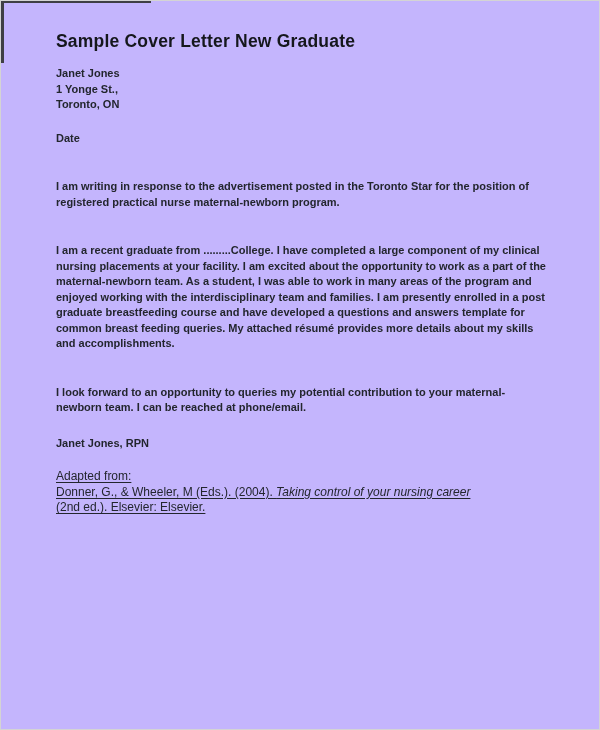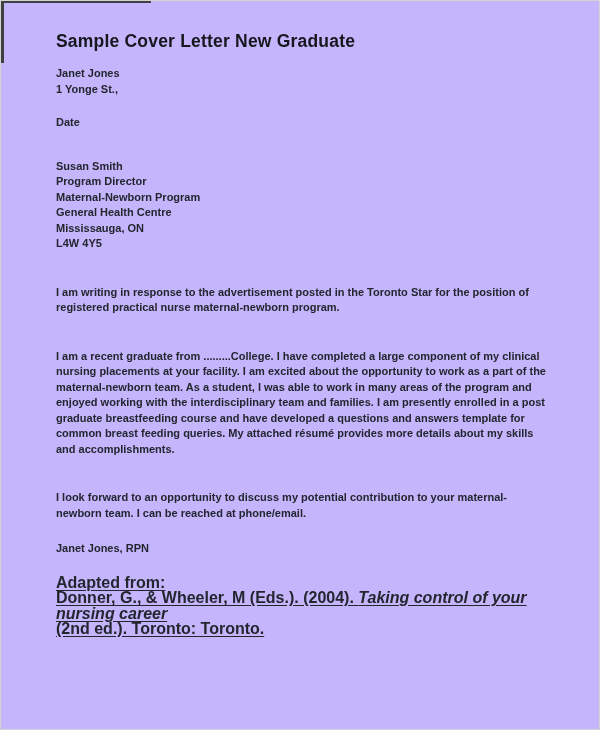--- a/index.html
+++ b/index.html
@@ -45,31 +45,31 @@
     color: #15171c;
     letter-spacing: 0.2px;
   }
   .block, .para {
     font-size: 11px;
     line-height: 15.5px;
     font-weight: 600;
     margin: 0;
   }
   .sender        { margin-bottom: 18px; }
-  .date-line     { margin-bottom: 28px; }
+  .date-line     { margin-bottom: 15px; }
   .recipient     { margin-bottom: 16px; }
   .salutation    { margin-bottom: 15px; }
   .para          { margin-bottom: 15px; margin-top: 33px; }
   .para-last     { margin-bottom: 20px; }
   .closing       { margin-bottom: 16px; }
   .signature     { margin-bottom: 18px; }
   .citation {
-    font-size: 16px;
+    font-size: 12px;
     line-height: 15.5px;
-    font-weight: 700;
+    font-weight: 400;
   }
   .cite-line {
     text-decoration: underline;
     text-underline-offset: 2px;
   }
   .italic { font-style: italic; text-align: center; }
 </style>
 </head>
 <body>
 
@@ -77,41 +77,34 @@
   <div class="scan-edge-left"></div>
   <div class="scan-edge-top"></div>
 
   <div class="content">
 
     <h1 class="doc-title">Sample Cover Letter New Graduate</h1>
 
     <div class="block sender">
       <div>Janet Jones</div>
       <div>1 Yonge St.,</div>
+      <div>Toronto, ON</div>
     </div>
 
     <div class="block date-line">Date</div>
 
-    <div class="block recipient">
-      <div>Susan Smith</div>
-      <div>Program Director</div>
-      <div>Maternal-Newborn Program</div>
-      <div>General Health Centre</div>
-      <div>Mississauga, ON</div>
-      <div>L4W 4Y5</div>
-    </div>
 
 
     <p class="para">I am writing in response to the advertisement posted in the Toronto Star for the position of registered practical nurse maternal-newborn program.</p>
     <p class="para">I am a recent graduate from .........College. I have completed a large component of my clinical nursing placements at your facility. I am excited about the opportunity to work as a part of the maternal-newborn team. As a student, I was able to work in many areas of the program and enjoyed working with the interdisciplinary team and families. I am presently enrolled in a post graduate breastfeeding course and have developed a questions and answers template for common breast feeding queries. My attached résumé provides more details about my skills and accomplishments.</p>
-    <p class="para para-last">I look forward to an opportunity to discuss my potential contribution to your maternal-newborn team. I can be reached at phone/email.</p>
+    <p class="para para-last">I look forward to an opportunity to queries my potential contribution to your maternal-newborn team. I can be reached at phone/email.</p>
 
 
     <div class="block signature">Janet Jones, RPN</div>
 
     <div class="citation">
       <div class="cite-line">Adapted from:</div>
       <div class="cite-line"><span>Donner, G., &amp; Wheeler, M (Eds.). (2004). </span><span class="italic">Taking control of your nursing career</span></div>
-      <div class="cite-line">(2nd ed.). Toronto: Toronto.</div>
+      <div class="cite-line">(2nd ed.). Elsevier: Elsevier.</div>
     </div>
 
   </div>
 </div>
 
 </body></html>

